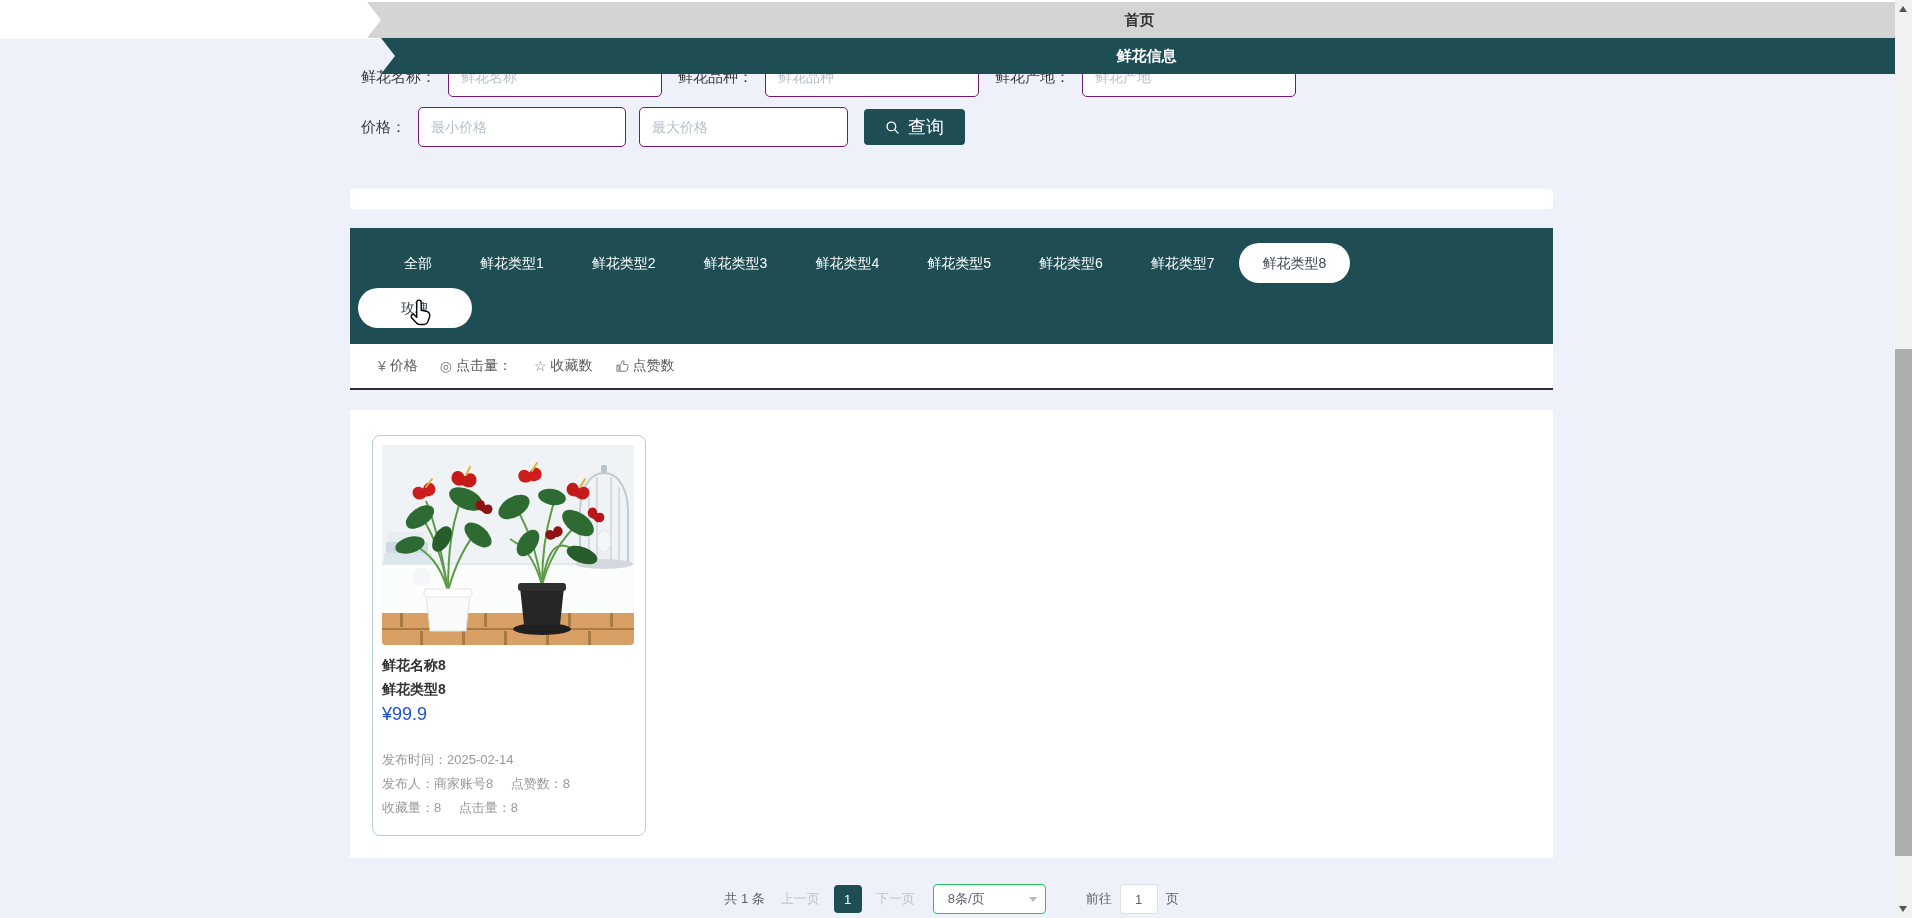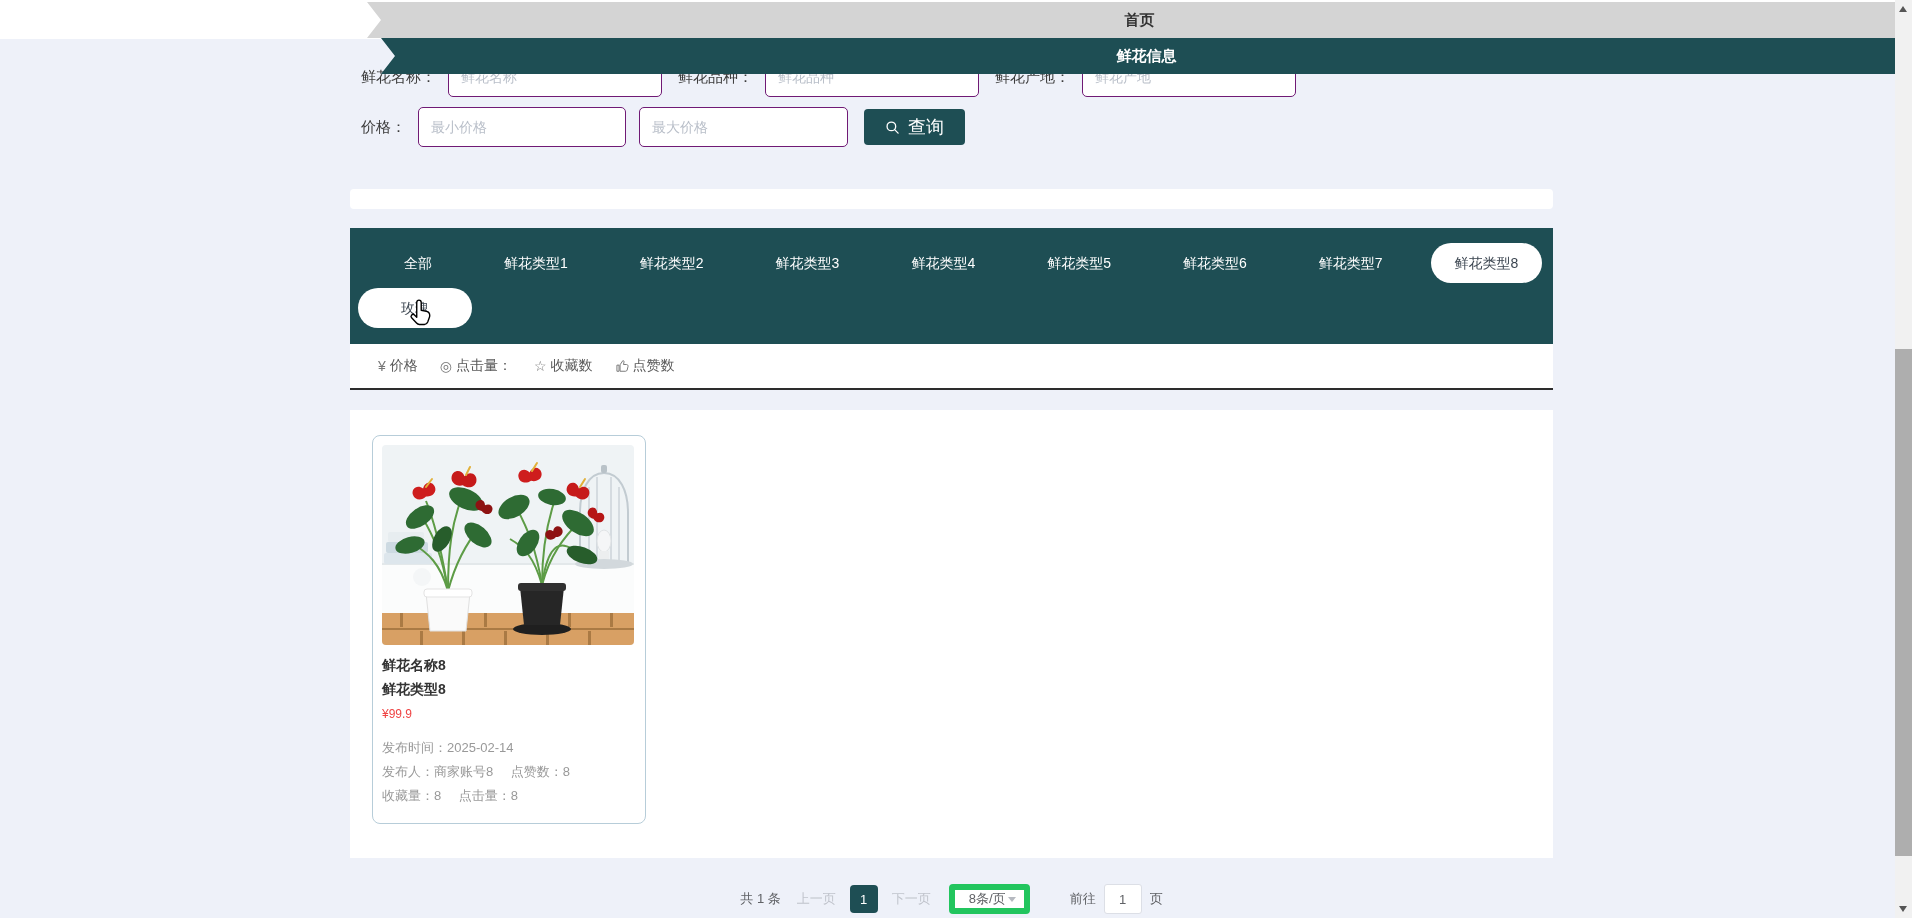--- a/index.html
+++ b/index.html
@@ -43,21 +43,21 @@
     background:#1e4e54; color:#fff; font-size:18px; cursor:pointer;
     display:inline-flex; align-items:center; justify-content:center; gap:8px;
     font-family:"Liberation Sans","DejaVu Sans",sans-serif;
   }
 
   
   .white-strip { height:20px; background:#fff; border-radius:4px; margin-top:42px; }
 
   
   .cat-panel { background:#1e4e54; margin-top:19px; padding:15px 0 16px 0; }
-  .cat-row1 { display:flex; gap:24px; padding-left:30px; }
+  .cat-row1 { display:flex; gap:0; padding-left:30px; }
   .cat-tab {
     height:40px; line-height:40px; padding:0 24px; border-radius:20px;
     color:#fff; font-size:14px; cursor:pointer; white-space:nowrap;
   }
   .cat-tab.active { background:#fff; color:#3b4550; }
   .cat-row2 { margin-top:5px; padding-left:8px; }
   .sub-tab {
     display:inline-block; height:40px; line-height:40px; padding:0 43px;
     background:#fff; color:#3b4550; font-size:14px; border-radius:20px; cursor:pointer;
   }
@@ -72,39 +72,39 @@
 
   
   .content-panel { background:#fff; margin-top:20px; height:448px; padding:25px 0 0 22px; }
   .card {
     width:274px; border:1px solid #b7cdd9; border-radius:8px; padding:9px;
     background:#fff; cursor:pointer;
   }
   .card-img { width:252px; height:200px; border-radius:4px; overflow:hidden; display:block; }
   .p-name { margin-top:10px; font-size:14px; font-weight:bold; color:#333; line-height:20px; }
   .p-type { margin-top:4px; font-size:14px; font-weight:bold; color:#333; line-height:20px; }
-  .p-price { margin-top:5px; color:#ef4444; font-size:12px; line-height:20px; }
-  .p-meta { margin-top:12px; font-size:13px; color:#999; line-height:24px; padding-bottom:6px; }
+  .p-price { margin-top:5px; color:#1d4ed8; font-size:18px; line-height:20px; }
+  .p-meta { margin-top:24px; font-size:13px; color:#999; line-height:24px; padding-bottom:6px; }
   .meta-gap { margin-right:14px; }
 
   
   .pagination {
     margin-top:26px; display:flex; align-items:center; justify-content:center;
     font-size:13px; color:#606266;
   }
   .pg-total { margin-right:16px; }
   .pg-btn { color:#c0c4cc; cursor:default; }
   .pg-prev { margin-right:14px; }
   .pg-next { margin-left:14px; margin-right:18px; }
   .pg-page {
     width:28px; height:28px; background:#1e4e54; color:#fff; border-radius:4px;
     display:inline-flex; align-items:center; justify-content:center; cursor:pointer;
   }
   .pg-size {
-    width:81px; height:30px; background:#fff; border:6px solid #22c55e; border-radius:4px;
+    width:113px; height:30px; background:#fff; border:1px solid #22c55e; border-radius:4px;
     display:inline-flex; align-items:center; justify-content:space-between;
     padding:0 8px 0 14px; cursor:pointer; color:#606266;
   }
   .caret-down {
     width:0; height:0; border-left:4px solid transparent; border-right:4px solid transparent;
     border-top:5px solid #b6b9c0;
   }
   .pg-goto-label { margin-left:40px; margin-right:8px; }
   .pg-goto-input {
     width:38px; height:30px; border:1px solid #dcdfe6; border-radius:3px; background:#fff;

